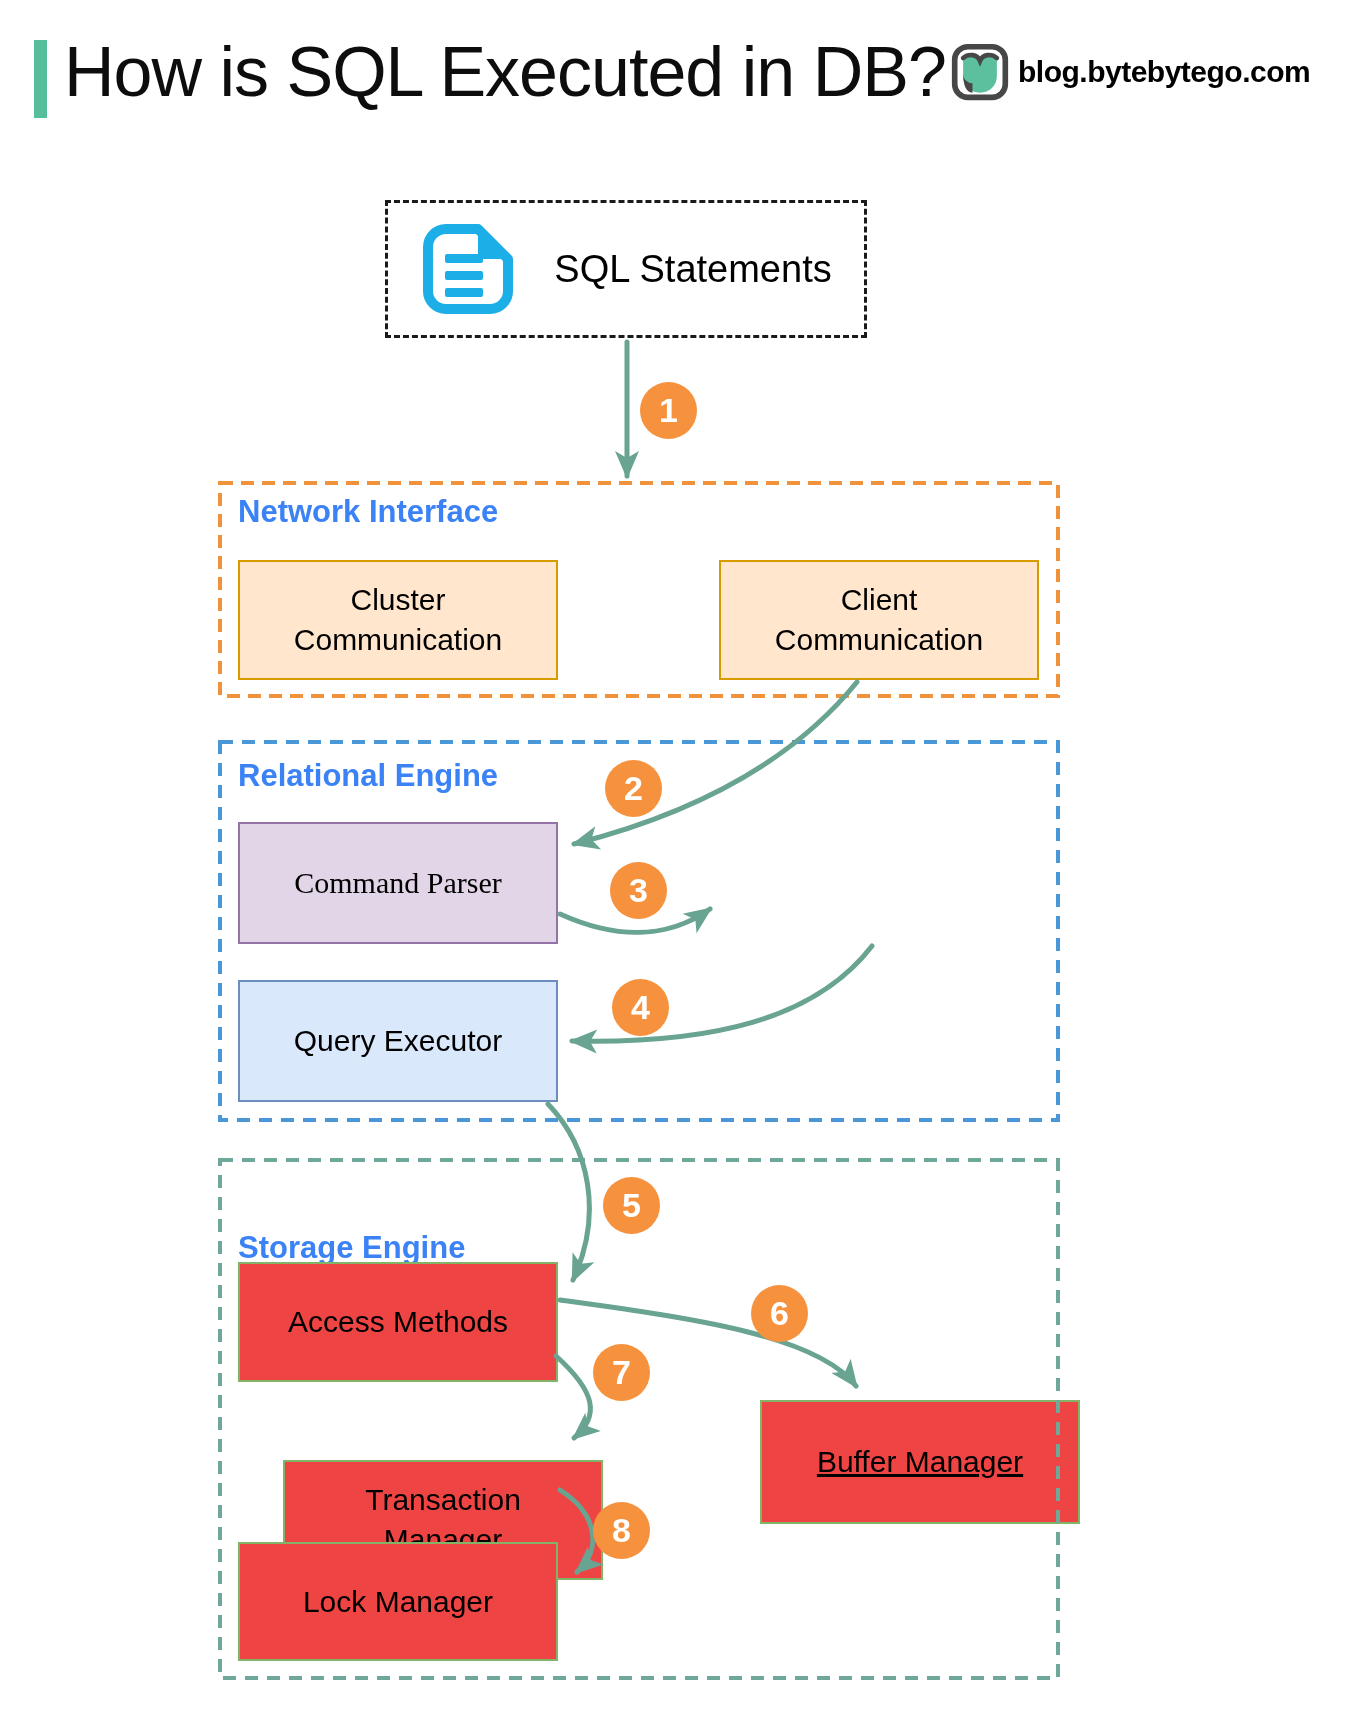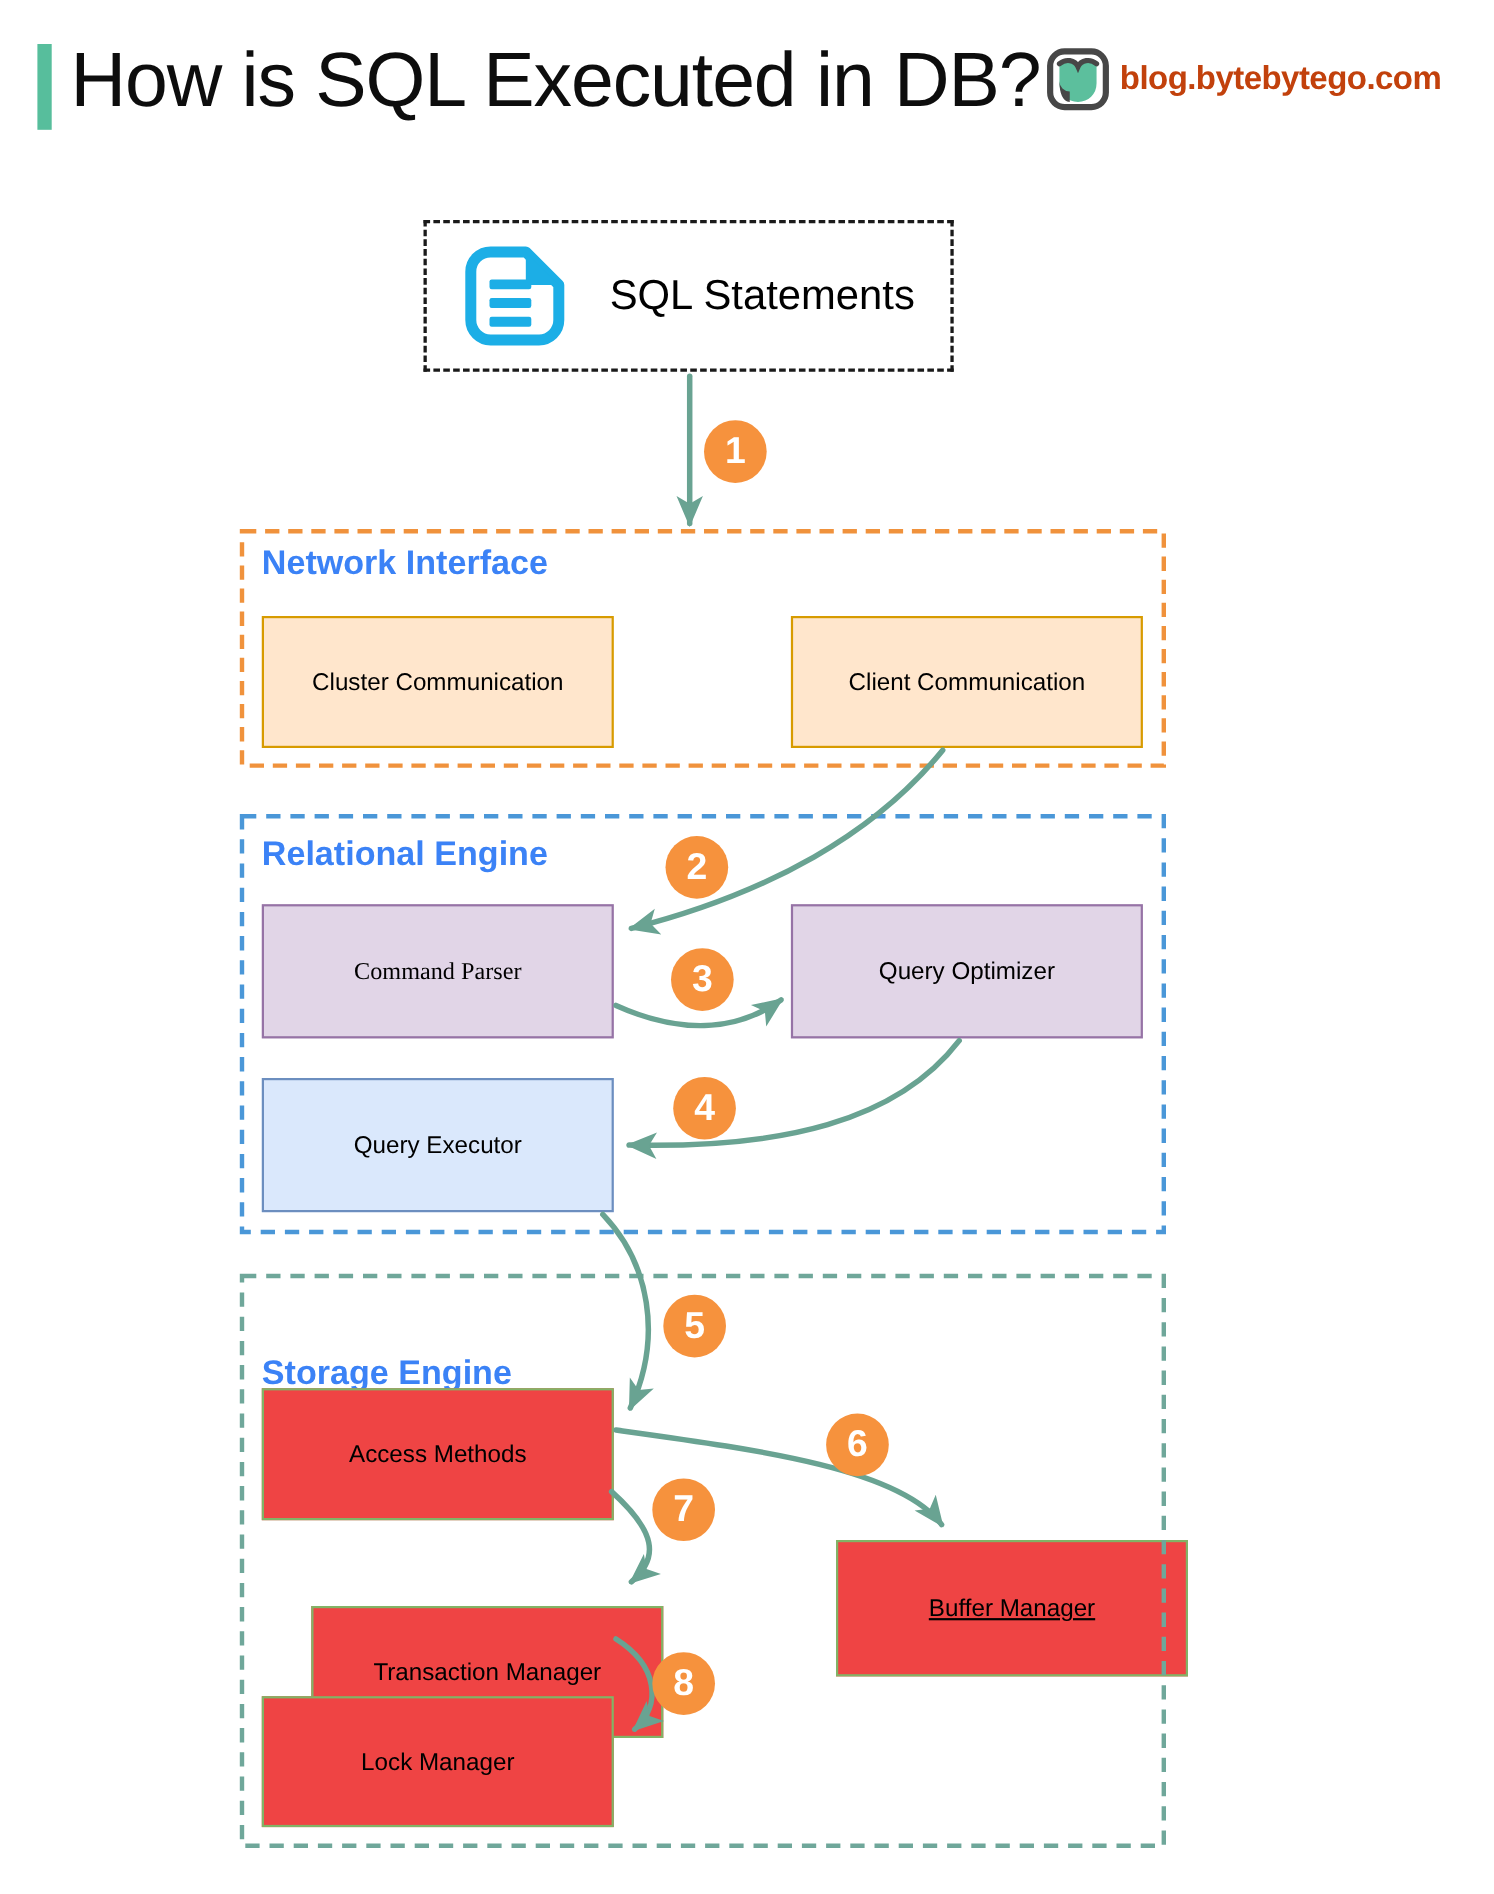--- a/index.html
+++ b/index.html
@@ -7,36 +7,36 @@
     position:relative; width:1358px; height:1722px; background:#ffffff;
     font-family:"Liberation Sans","DejaVu Sans",sans-serif; overflow:hidden;
   }
   .accent-bar { position:absolute; left:34px; top:40px; width:13px; height:78px; background:#57BE9C; }
   .title {
     position:absolute; left:64px; top:32px; margin:0;
     font-size:70px; font-weight:500; letter-spacing:-1px; color:#0d0d0d; white-space:nowrap;
   }
   .brand { position:absolute; left:950px; top:40px; display:flex; align-items:center; gap:8px; }
   .brand-icon { width:60px; height:64px; }
-  .brand-text { font-size:30px; font-weight:700; letter-spacing:-0.5px; color:#c2410c; white-space:nowrap; }
+  .brand-text { font-size:30px; font-weight:700; letter-spacing:-0.5px; color:#000000; white-space:nowrap; }
 
   .sql-box {
     position:absolute; left:385px; top:200px; width:482px; height:138px;
     border:3px dashed #1a1a1a; box-sizing:border-box;
     display:flex; align-items:center; justify-content:center; gap:38px; background:#fff;
   }
   .doc-icon { width:96px; height:96px; flex:0 0 auto; }
   .sql-label { font-size:38px; color:#000; white-space:nowrap; }
 
   .section-label { position:absolute; font-size:31px; font-weight:700; color:#3b82f6; white-space:nowrap; }
 
   .node {
     position:absolute; box-sizing:border-box;
     display:flex; align-items:center; justify-content:center;
-    text-align:center; font-size:22px; line-height:1.32; color:#000;
+    text-align:center; font-size:30px; line-height:1.32; color:#000;
     border:2px solid; padding:0 28px;
   }
   .peach  { background:#FFE6CC; border-color:#D79B00; }
   .purple { background:#E1D5E7; border-color:#9673A6; }
   .blue   { background:#DAE8FC; border-color:#6C8EBF; }
   .green  { background:#ef4444; border-color:#82B366; }
 
   .wires { position:absolute; left:0; top:0; pointer-events:none; }
 
   .badge {
@@ -73,21 +73,20 @@
     <span class="sql-label">SQL Statements</span>
   </div>
 
   <div class="section-label" style="left:238px; top:494px;">Network Interface</div>
   <div class="section-label" style="left:238px; top:758px;">Relational Engine</div>
   <div class="section-label" style="left:238px; top:1230px;text-align:right;">Storage Engine</div>
 
   <div class="node peach" style="left:238px; top:560px;  width:320px; height:120px;">Cluster Communication</div>
   <div class="node peach" style="left:719px; top:560px;  width:320px; height:120px;">Client Communication</div>
   <div class="node purple" style="left:238px; top:822px;  width:320px; height:122px;font-family:Liberation Serif, serif;">Command Parser</div>
-  <div class="node purple" style="left:719px; top:822px;  width:320px; height:122px;">Query Optimizer</div>
   <div class="node blue" style="left:238px; top:980px;  width:320px; height:122px;">Query Executor</div>
   <div class="node green" style="left:238px; top:1262px; width:320px; height:120px;">Access Methods</div>
   <div class="node green" style="left:238px; top:1460px; width:320px; height:120px;margin-left:45px;">Transaction Manager</div>
   <div class="node green" style="left:238px; top:1542px; width:320px; height:119px;">Lock Manager</div>
   <div class="node green" style="left:760px; top:1400px; width:320px; height:124px;text-decoration:underline;">Buffer Manager</div>
 
   <svg class="wires" width="1358" height="1722" viewBox="0 0 1358 1722" aria-hidden="true">
     <defs>
       <marker id="ah" markerUnits="userSpaceOnUse" markerWidth="30" markerHeight="26" refX="26" refY="13" orient="auto">
         <path d="M1,1 L29,13 L1,25 L8,13 Z" fill="#69A392"></path>

